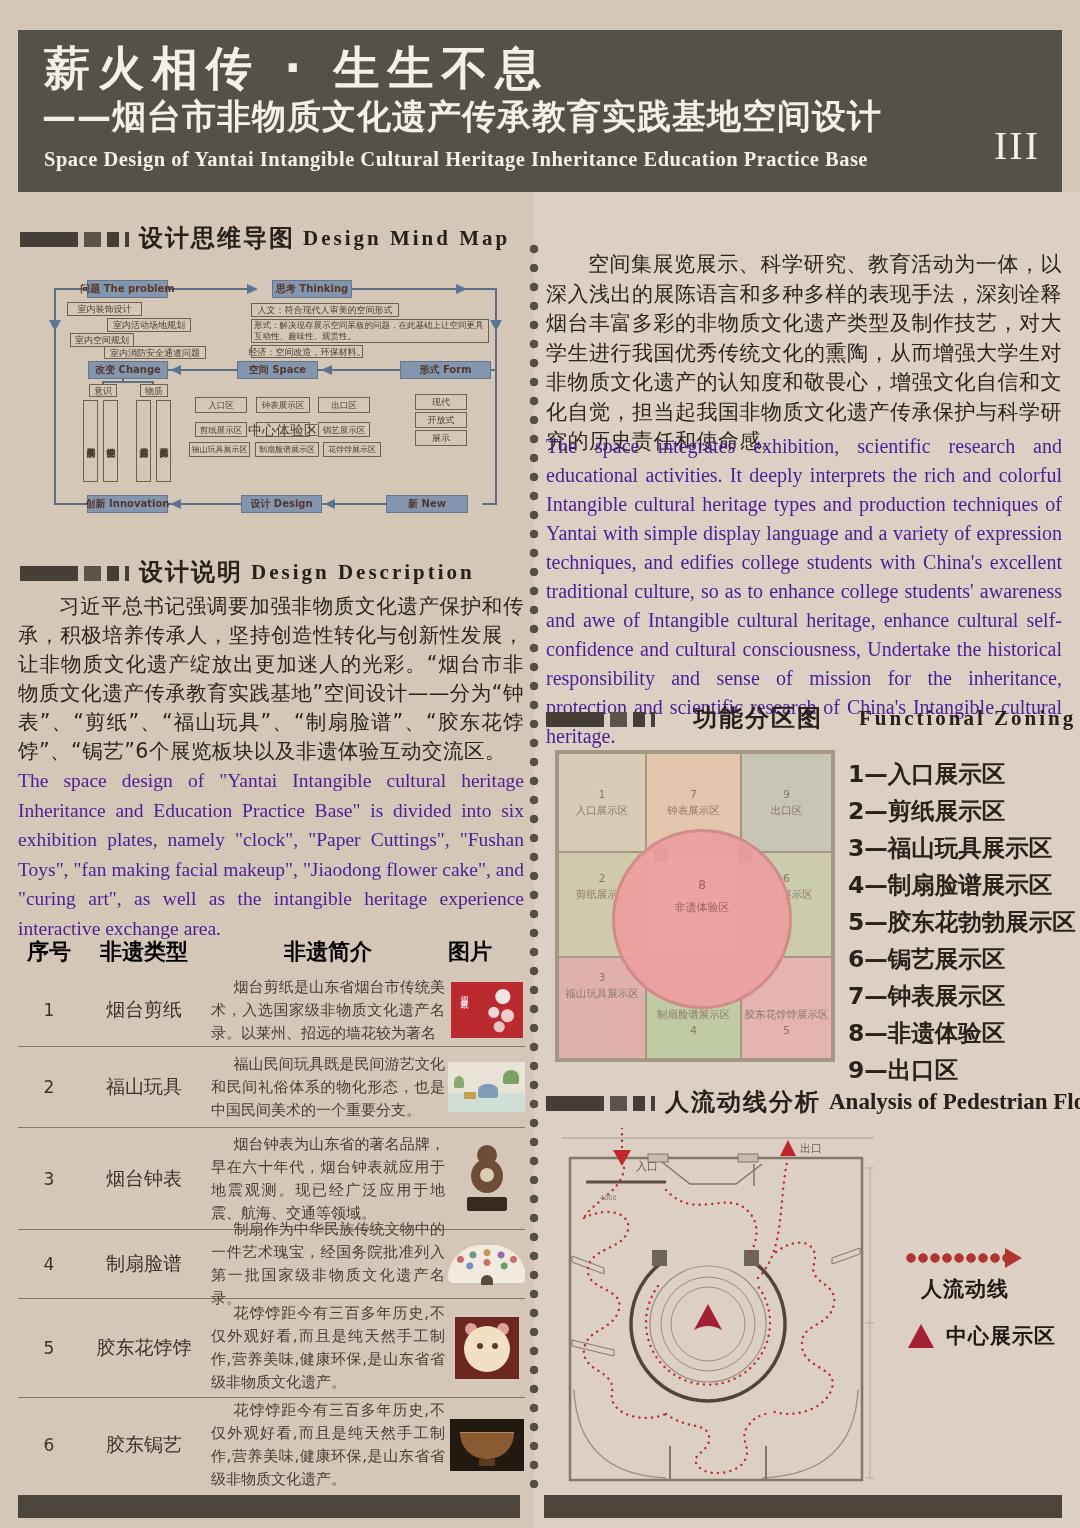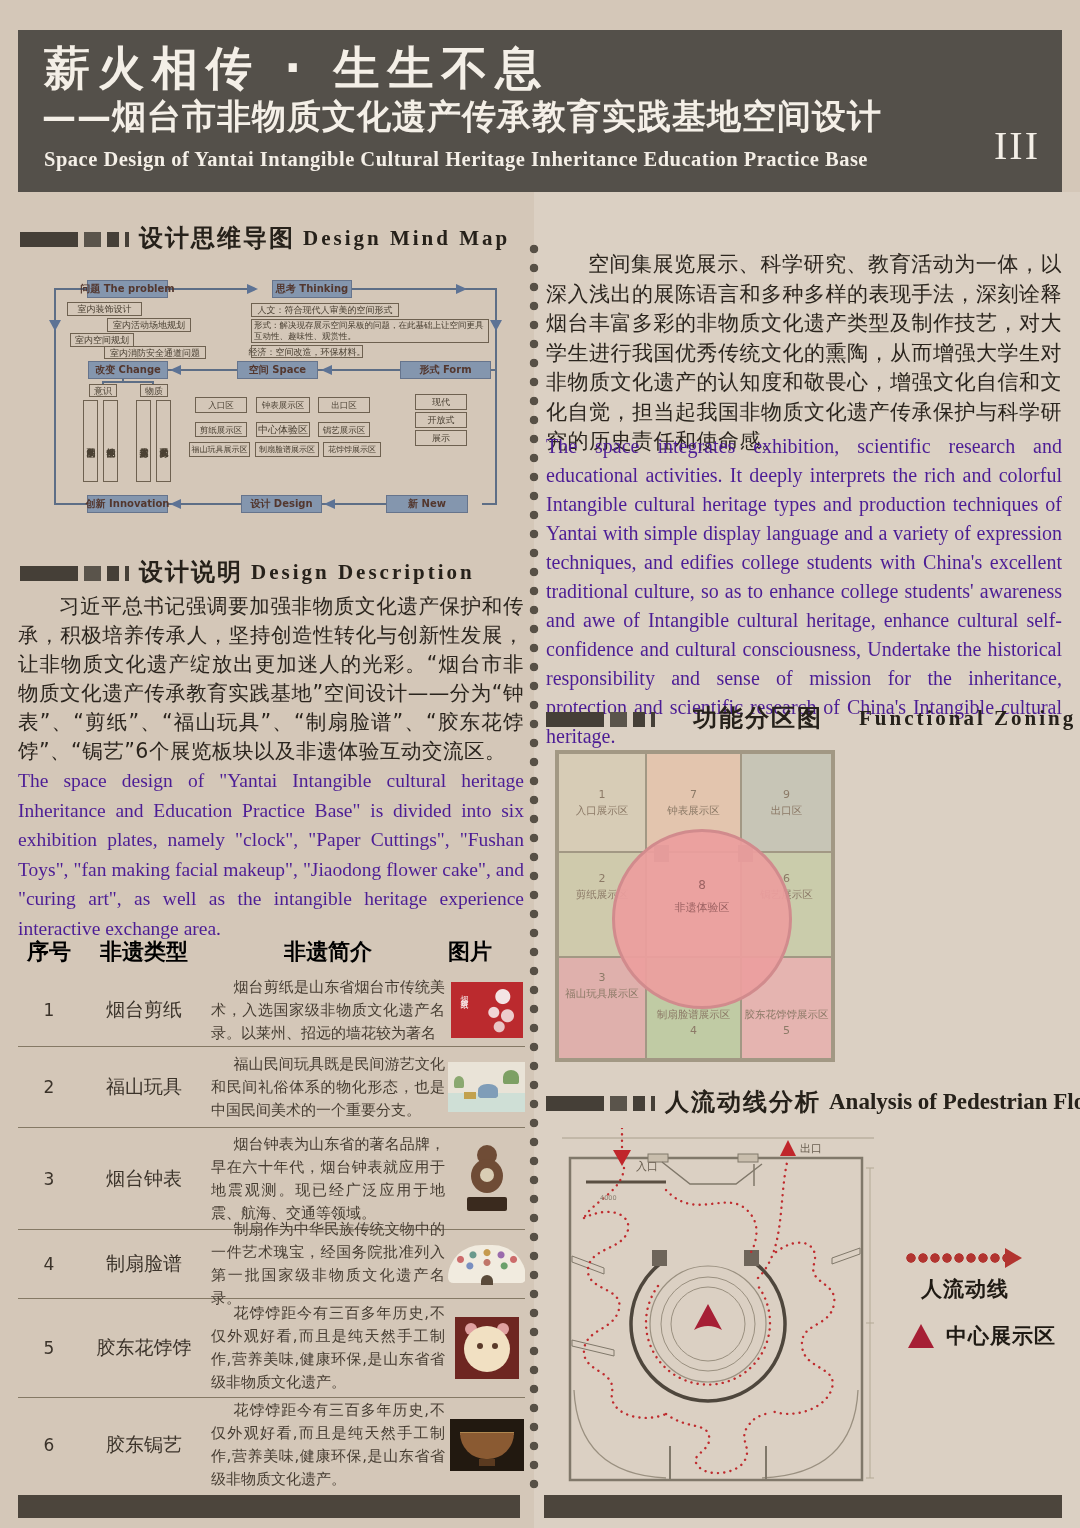--- a/index.html
+++ b/index.html
@@ -210,21 +210,21 @@
 
     <div class="vbox" style="left:65px;top:122px;width:15px;height:82px">多层次的互动空间</div>
     <div class="vbox" style="left:85px;top:122px;width:15px;height:82px">多样性的功能空间</div>
     <div class="vbox" style="left:118px;top:122px;width:15px;height:82px">非遗展示方式创新</div>
     <div class="vbox" style="left:138px;top:122px;width:15px;height:82px">参观者的互动方式</div>
 
     <div class="box-line" style="left:177px;top:119px;width:52px;height:16px;font-size:8.5px">入口区</div>
     <div class="box-line" style="left:238px;top:119px;width:54px;height:16px;font-size:8.5px">钟表展示区</div>
     <div class="box-line" style="left:300px;top:119px;width:52px;height:16px;font-size:8.5px">出口区</div>
     <div class="box-line" style="left:177px;top:144px;width:52px;height:15px;font-size:8.5px">剪纸展示区</div>
-    <div class="box-line" style="left:238px;top:144px;width:54px;height:15px;font-size:10px">中心体验区</div>
+    <div class="box-line" style="left:238px;top:144px;width:54px;height:15px;font-size:14px">中心体验区</div>
     <div class="box-line" style="left:300px;top:144px;width:52px;height:15px;font-size:8.5px">锔艺展示区</div>
     <div class="box-line" style="left:171px;top:164px;width:61px;height:15px;font-size:8px">福山玩具展示区</div>
     <div class="box-line" style="left:237px;top:164px;width:64px;height:15px;font-size:8px">制扇脸谱展示区</div>
     <div class="box-line" style="left:305px;top:164px;width:58px;height:15px;font-size:8px">花饽饽展示区</div>
 
     <div class="box-line" style="left:397px;top:116px;width:52px;height:16px">现代</div>
     <div class="box-line" style="left:397px;top:134px;width:52px;height:16px">开放式</div>
     <div class="box-line" style="left:397px;top:152px;width:52px;height:16px">展示</div>
   </div>
 
@@ -366,20 +366,31 @@
       </div>
     </div>
     <div class="zsq" style="left:96px;top:92px"></div>
     <div class="zsq" style="left:180px;top:92px"></div>
     <div class="zcircle">
       <span class="n">8</span>
         <span>非遗体验区</span>
     </div>
   </div>
 
+  <div class="zlegend">
+    <div>1—入口展示区</div>
+    <div>2—剪纸展示区</div>
+    <div>3—福山玩具展示区</div>
+    <div>4—制扇脸谱展示区</div>
+    <div>5—胶东花勃勃展示区</div>
+    <div>6—锔艺展示区</div>
+    <div>7—钟表展示区</div>
+    <div>8—非遗体验区</div>
+    <div>9—出口区</div>
+  </div>
 
   <div class="sec-head" style="left:546px; top:1086px;">
     <span class="bars"><i class="b1"></i><i class="b2"></i><i class="b3"></i><i class="b4"></i></span>
     <span class="h-zh">人流动线分析</span>
     <span class="h-en tight">Analysis of Pedestrian Flow Lines</span>
   </div>
 
   <svg class="flowsvg" width="340" height="375" viewBox="0 0 340 375">
     <line x1="14" y1="10" x2="326" y2="10" stroke="#aaa08e" stroke-width="1"></line>
     <rect x="22" y="30" width="292" height="322" fill="none" stroke="#80786a" stroke-width="2.5"></rect>

